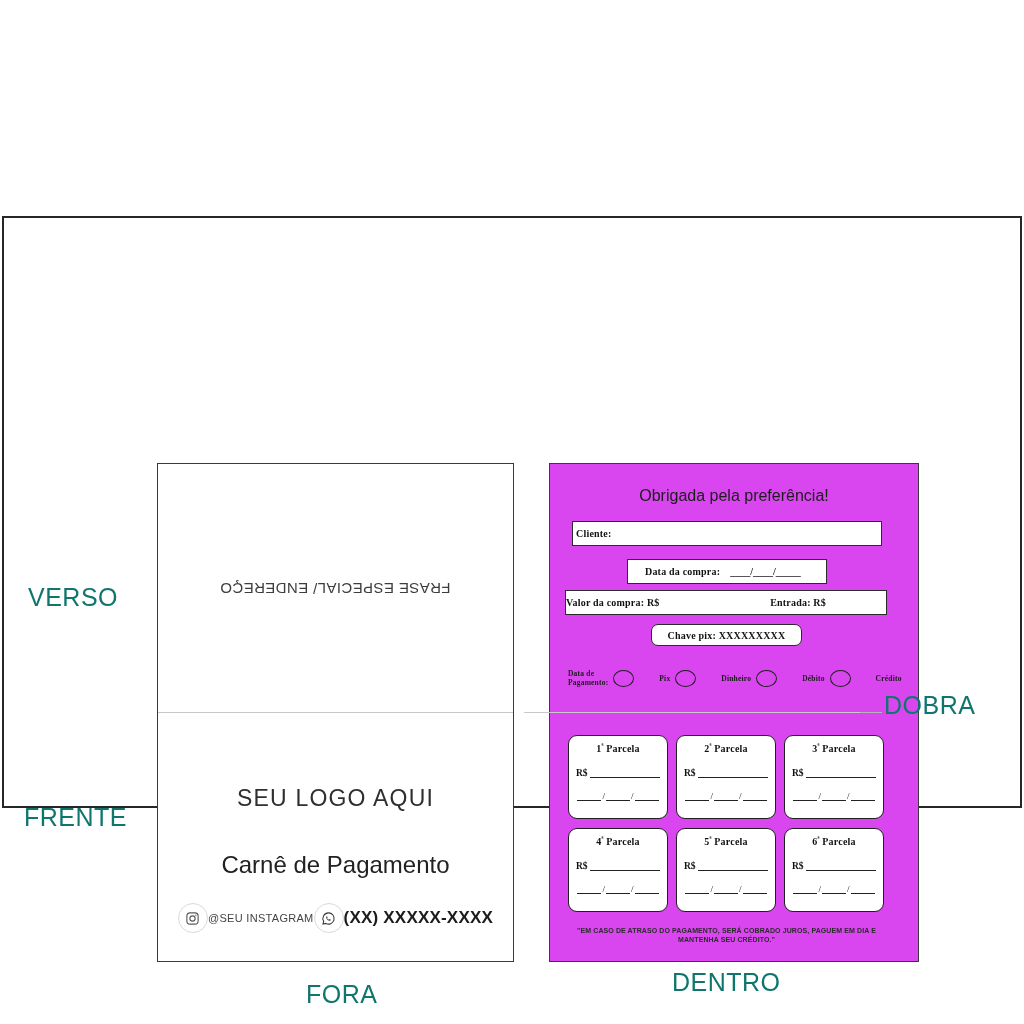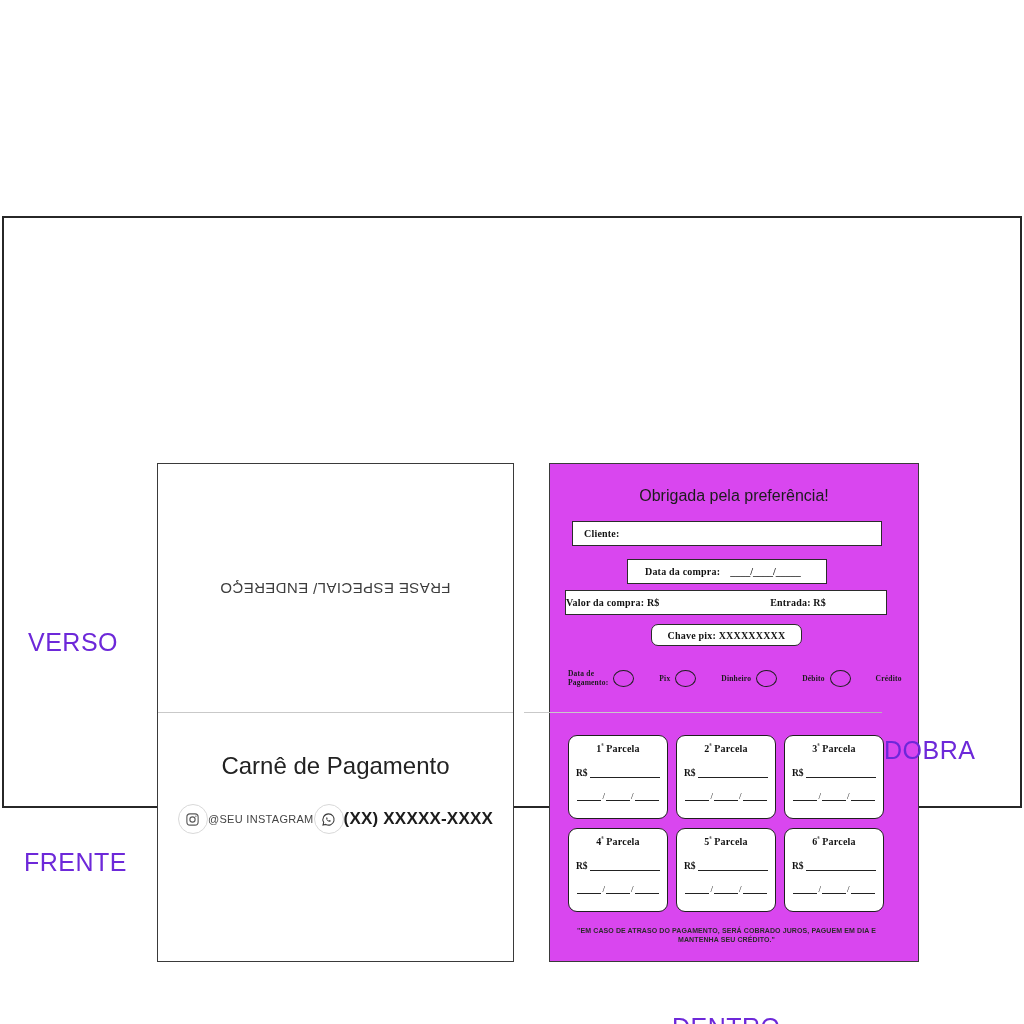--- a/index.html
+++ b/index.html
@@ -157,21 +157,21 @@
     background: #fff;
     display: flex;
     align-items: center;
     font-size: 10px;
     color: #111;
     font-weight: bold;
     letter-spacing: 0.2px;
   }
   #box-cliente {
     left: 22px; top: 57px; width: 310px; height: 25px;
-    padding-left: 11px;
+    padding-left: 3px;
   }
   #box-data {
     left: 77px; top: 95px; width: 200px; height: 25px;
     padding-left: 17px;
     justify-content: flex-start;
   }
   #box-valor {
     left: 15px; top: 126px; width: 322px; height: 25px;
     justify-content: space-between;
     padding-right: 60px;
@@ -276,25 +276,24 @@
     font-weight: bold;
     color: #2b2b2b;
     line-height: 1.35;
     letter-spacing: 0.1px;
   }
 
   
   .annot {
     position: absolute;
     font-size: 25px;
-    color: #6d28d9;
+    color: #0f766e;
     font-weight: 400;
     letter-spacing: 0.5px;
     white-space: nowrap;
-    margin-top: 45px;
   }
   #label-verso  { left: 24px;  top: 365px; }
   #label-frente { left: 20px;  top: 585px; }
   #label-dobra  { left: 880px; top: 473px; }
   #label-fora   { left: 302px; top: 762px; }
   #label-dentro { left: 668px; top: 750px; }
   #dobra-tick {
     position: absolute;
     left: 856px;
     top: 494px;
@@ -308,20 +307,21 @@
 
 <div id="artboard">
 
   <div id="panel-fora">
 
     <div id="verso-area">
       <div id="verso-text">FRASE ESPECIAL/ ENDEREÇO</div>
     </div>
 
     <div id="frente-area">
+      <div id="logo-text">SEU LOGO AQUI</div>
 
       <div id="carne-title">Carnê de Pagamento</div>
 
       <div id="contact-row">
         <span class="social-circle">
           <svg width="15" height="15" viewBox="0 0 24 24" fill="none" stroke="#5a5a5a" stroke-width="1.8">
             <rect x="3" y="3" width="18" height="18" rx="5"></rect>
             <circle cx="12" cy="12" r="4.2"></circle>
             <circle cx="17.4" cy="6.6" r="1.1" fill="#5a5a5a" stroke="none"></circle>
           </svg>

